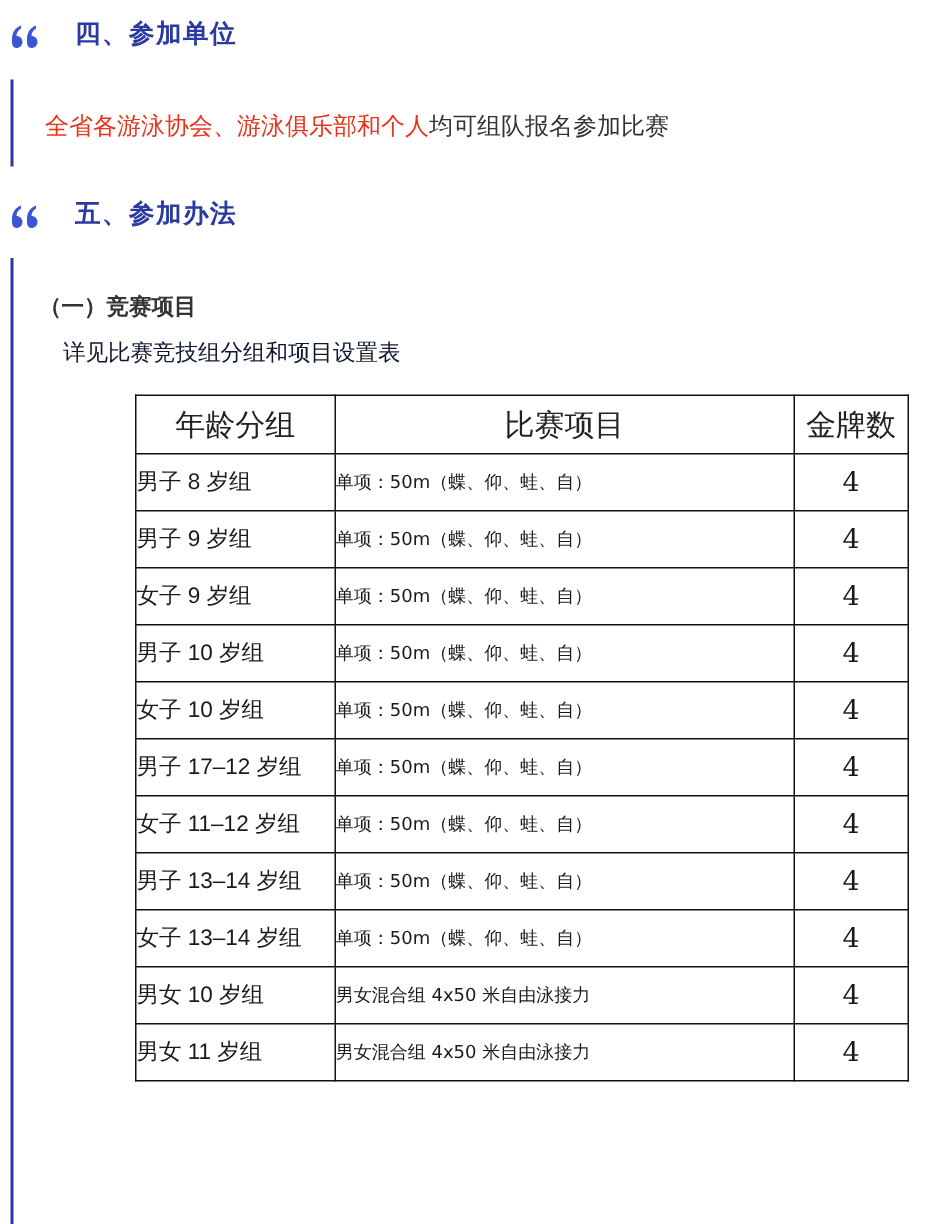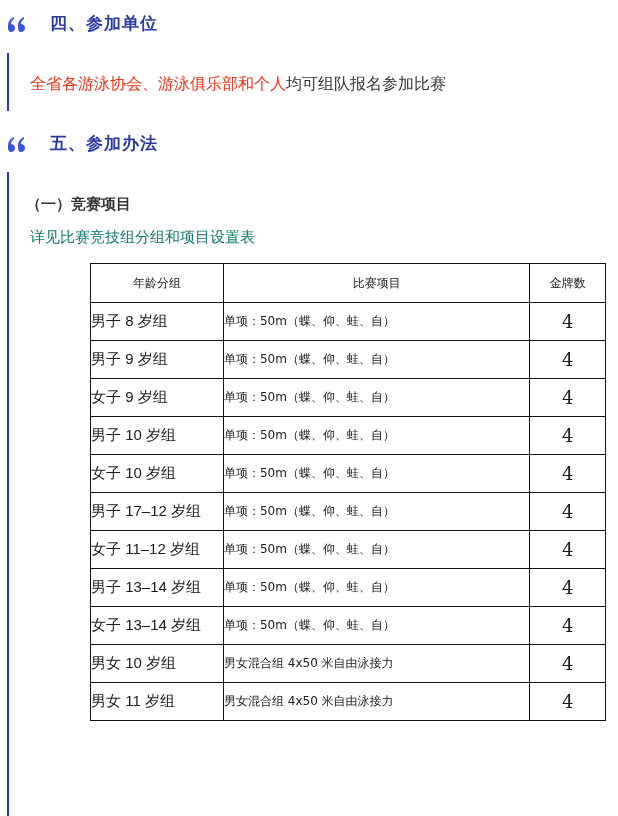--- a/index.html
+++ b/index.html
@@ -58,43 +58,44 @@
     position: absolute;
     left: 26px;
     top: 192px;
     font-size: 15px;
     font-weight: bold;
     color: #333333;
     line-height: 24px;
   }
   .sub-desc {
     position: absolute;
-    left: 30px;
+    left: 42px;
     top: 225px;
     font-size: 15px;
-    color: #0f766e;
+    color: #0f172a;
     line-height: 24px;
+    font-family: Liberation Mono, monospace;
   }
   table.events {
     position: absolute;
     left: 90px;
     top: 263px;
     border-collapse: collapse;
     width: 516px;
     font-family: "DejaVu Serif", "Liberation Serif", serif;
     color: #1a1a1a;
   }
   table.events th, table.events td {
     border: 1.5px solid #111111;
     padding: 0;
     height: 37px;
   }
   table.events th {
     font-weight: normal;
-    font-size: 12px;
+    font-size: 20px;
     text-align: center;
     height: 38px;
     font-family: "DejaVu Sans", "Liberation Sans", sans-serif;
     color: #222;
   }
   .c1 { width: 141px; }
   .c2 { width: 328px; }
   .c3 { width: 80px; }
   td.age {
     font-family: Liberation Sans, sans-serif;

